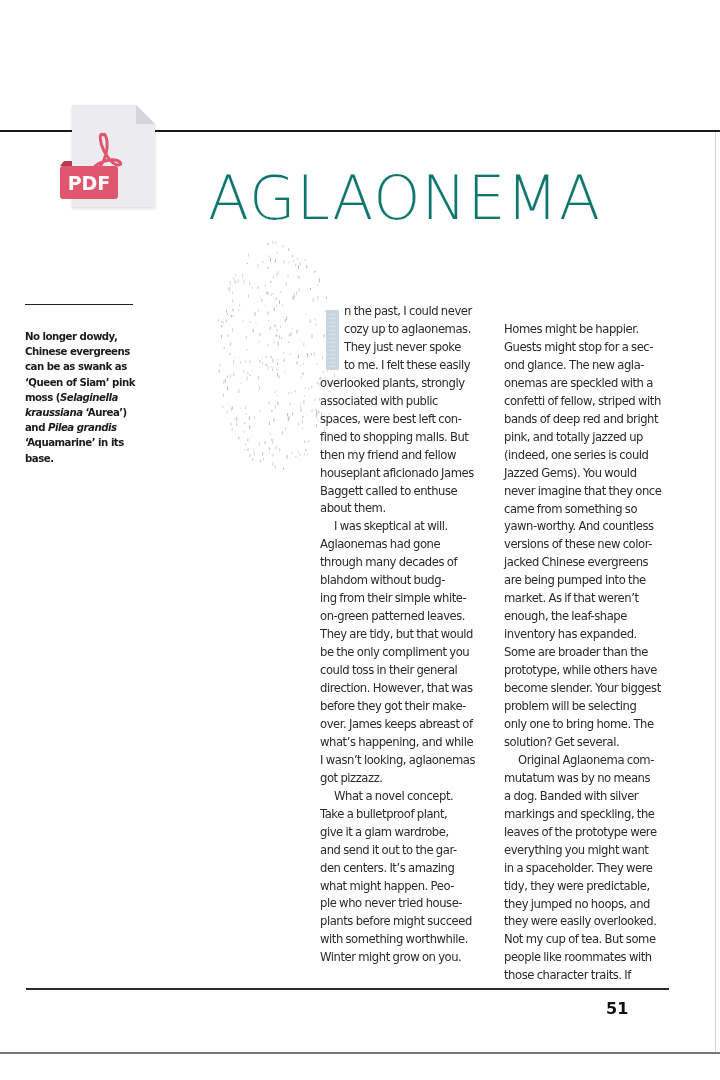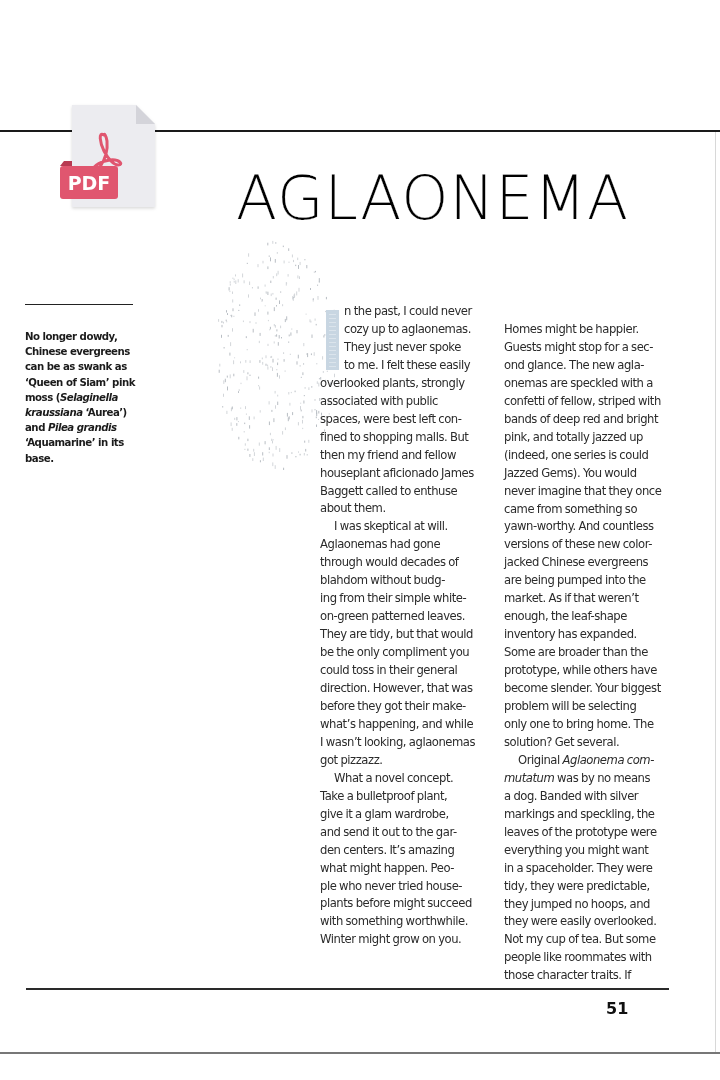--- a/index.html
+++ b/index.html
@@ -15,23 +15,23 @@
   .footer-rule { position: absolute; left: 26px; top: 988px; width: 643px; height: 2px; background: #2a2a2a; }
   .page-number {
     position: absolute; left: 606px; top: 999px; font-size: 16px; font-weight: bold;
     font-family: "DejaVu Sans", sans-serif; color: #111;
   }
 
   
   .pdf-icon { position: absolute; left: 60px; top: 103px; width: 100px; height: 110px; }
 
   .title {
-    position: absolute; left: 236px; top: 168px;
+    position: absolute; left: 208px; top: 168px;
     font-family: "DejaVu Sans", sans-serif; font-weight: 200;
-    font-size: 60px; letter-spacing: 1px; color: #000000;
+    font-size: 60px; letter-spacing: 1px; color: #0f766e;
     -webkit-text-stroke: 0.2px #fff;
     line-height: 1;
     font-stretch: normal;
   }
 
   .caption-rule { position: absolute; left: 25px; top: 304px; width: 108px; height: 1px; background: #222; }
   .caption {
     position: absolute; left: 25px; top: 313px; width: 115px;
     font-family: "DejaVu Sans", sans-serif; font-size: 10.2px; line-height: 15.2px;
     font-weight: bold; color: #1b1b1b; letter-spacing: -0.5px; margin-top: 16px;
@@ -51,21 +51,21 @@
   .indent { padding-left: 14px; }
   .dropcap-line { padding-left: 24px; }
   .dropcap {
     position: absolute; left: 6px; top: 7px; width: 13px; height: 60px;
     background: #c8d6e2;
   }
   .dropcap::after {
     content: ""; position: absolute; inset: 3px 3px; 
     background: repeating-linear-gradient(0deg, rgba(255,255,255,0.35) 0 1px, transparent 1px 4px);
   }
-  .it { font-style: italic; }
+  .it { }
 </style>
 </head>
 <body>
 
 <div class="top-rule"></div>
 <div class="right-edge"></div>
 <div class="page-bottom"></div>
 
 <div class="pdf-icon">
   <svg width="100" height="110" viewBox="0 0 100 110">
@@ -437,29 +437,30 @@
     <span class="line">overlooked plants, strongly</span>
     <span class="line">associated with public</span>
     <span class="line">spaces, were best left con-</span>
     <span class="line">fined to shopping malls. But</span>
     <span class="line">then my friend and fellow</span>
     <span class="line">houseplant aficionado James</span>
     <span class="line">Baggett called to enthuse</span>
     <span class="line">about them.</span>
     <span class="line indent">I was skeptical at will.</span>
     <span class="line">Aglaonemas had gone</span>
-    <span class="line">through would decades of</span>
+    <span class="line">through many decades of</span>
     <span class="line">blahdom without budg-</span>
     <span class="line">ing from their simple white-</span>
     <span class="line">on-green patterned leaves.</span>
     <span class="line">They are tidy, but that would</span>
     <span class="line">be the only compliment you</span>
     <span class="line">could toss in their general</span>
     <span class="line">direction. However, that was</span>
     <span class="line">before they got their make-</span>
+    <span class="line">over. James keeps abreast of</span>
     <span class="line">what’s happening, and while</span>
     <span class="line">I wasn’t looking, aglaonemas</span>
     <span class="line">got pizzazz.</span>
     <span class="line indent">What a novel concept.</span>
     <span class="line">Take a bulletproof plant,</span>
     <span class="line">give it a glam wardrobe,</span>
     <span class="line">and send it out to the gar-</span>
     <span class="line">den centers. It’s amazing</span>
     <span class="line">what might happen. Peo-</span>
     <span class="line">ple who never tried house-</span>

